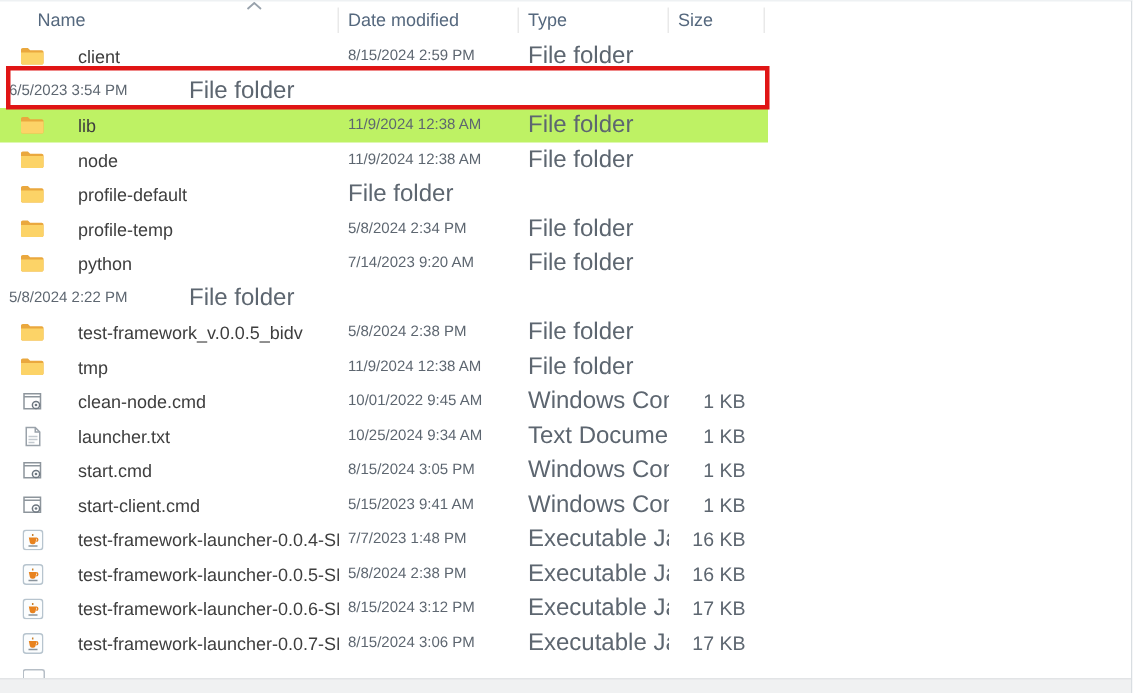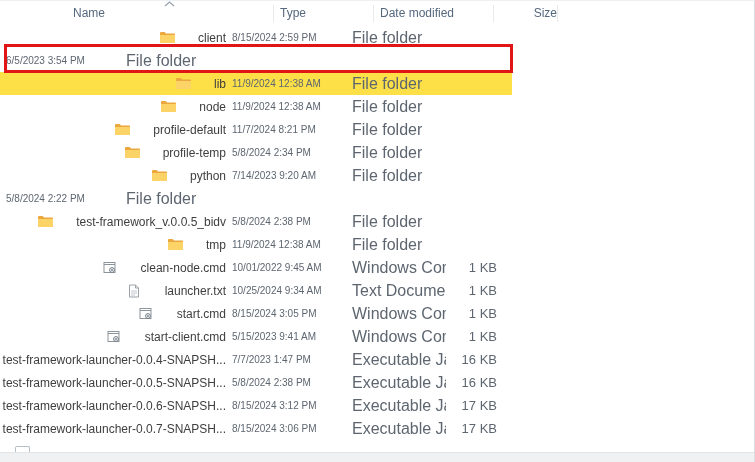--- a/index.html
+++ b/index.html
@@ -1,34 +1,34 @@
 <!DOCTYPE html>
 <html><head>
 <meta charset="utf-8">
 <style>
   html,body{margin:0;padding:0;background:#fff;}
   .stage{position:relative;width:755px;height:462px;background:#ffffff;overflow:hidden;
          font-family:"Liberation Sans", sans-serif;
          border-top:1px solid #eef1f3;border-right:1px solid #d9dee2;box-sizing:border-box;}
   
-  .header-row{position:absolute;left:0;top:0;width:512px;height:24px;display:flex;align-items:center;margin-left:48px;}
+  .header-row{position:absolute;left:0;top:0;width:512px;height:24px;display:flex;align-items:center;}
   .hcell{height:17px;display:flex;align-items:center;box-sizing:border-box;
          border-right:1px solid #e9e9e9;color:#55687e;font-size:12px;}
   .hcell.h-name{width:226px;padding-left:25px;}
   .hcell.h-date{width:120px;padding-left:6px;}
   .hcell.h-type{width:100px;padding-left:6px;}
-  .hcell.h-size{width:64px;padding-left:6px;justify-content:flex-end;}
+  .hcell.h-size{width:64px;padding-left:6px;}
   .sort-caret{position:absolute;left:164px;top:0px;width:11px;height:6px;}
   
   .rows{position:absolute;left:0;top:25px;width:512px;}
   .row{display:flex;align-items:center;height:23px;}
   .row.highlighted{background:#e9f3fd;}
   .cell{box-sizing:border-box;white-space:nowrap;overflow:hidden;}
   .c-name{width:226px;padding-left:13px;display:flex;align-items:center;gap:22px;
-          color:#3e3e3e;font-size:12px;justify-content:flex-end;}
+          color:#3e3e3e;font-size:12px;}
   .c-name .icon{width:17px;height:15px;display:inline-flex;align-items:center;justify-content:center;flex:0 0 17px;}
   .c-date{width:120px;padding-left:6px;color:#5d6670;font-size:10px;}
   .c-type{width:100px;padding-left:6px;color:#5d6670;font-size:16px;}
   .c-size{width:64px;padding-right:13px;text-align:right;color:#5d6670;font-size:13px;}
   
   .red-box{position:absolute;left:4px;top:43px;width:503px;height:23px;
            border:3px solid #e01515;background:transparent;pointer-events:none;}
   
   .partial-icon{position:absolute;left:15px;top:445px;width:13px;height:6px;
                 border:1px solid #b6bec6;border-bottom:none;border-radius:2px 2px 0 0;background:#fff;}
@@ -37,25 +37,25 @@
 </style>
 </head>
 <body>
 
 <div class="stage">
 
   <div class="header-row">
     <div class="hcell h-name">
       <span>Name</span>
     </div>
+    <div class="hcell h-date">
+      <span>Date modified</span>
+    </div>
     <div class="hcell h-type">
       <span>Type</span>
-    </div>
-    <div class="hcell h-date">
-      <span>Date modified</span>
     </div>
     <div class="hcell h-size">
       <span>Size</span>
     </div>
   </div>
 
   <svg class="sort-caret" viewBox="0 0 11 6">
     <path d="M1 5 L5.5 1 L10 5" stroke="#98a2ac" stroke-width="1.2" fill="none"></path>
   </svg>
 
@@ -74,21 +74,21 @@
     <div class="cell c-type">File folder</div>
     <div class="cell c-size"></div>
   </div>
 
   <div class="row">
     <div class="cell c-date">6/5/2023 3:54 PM</div>
     <div class="cell c-type">File folder</div>
     <div class="cell c-size"></div>
   </div>
 
-  <div class="row highlighted" style="background: #fde047;">
+  <div class="row highlighted" style="background: #bef264;">
     <div class="cell c-name">
       <span class="icon">
             <svg width="17" height="13" viewBox="0 0 17 13">
               <path d="M1 2.2C1 1.5 1.5 1 2.2 1h3.4l1.5 1.5h7.7c.7 0 1.2.5 1.2 1.2v7.1c0 .7-.5 1.2-1.2 1.2H2.2C1.5 12 1 11.5 1 10.8Z" fill="#eaa83e"></path>
               <path d="M1 4h15v6.8c0 .7-.5 1.2-1.2 1.2H2.2C1.5 12 1 11.5 1 10.8Z" fill="#fcd367"></path>
             </svg>
           </span>
       <span class="nm">lib</span>
     </div>
     <div class="cell c-date">11/9/2024 12:38 AM</div>
@@ -114,21 +114,20 @@
   <div class="row">
     <div class="cell c-name">
       <span class="icon">
             <svg width="17" height="13" viewBox="0 0 17 13">
               <path d="M1 2.2C1 1.5 1.5 1 2.2 1h3.4l1.5 1.5h7.7c.7 0 1.2.5 1.2 1.2v7.1c0 .7-.5 1.2-1.2 1.2H2.2C1.5 12 1 11.5 1 10.8Z" fill="#eaa83e"></path>
               <path d="M1 4h15v6.8c0 .7-.5 1.2-1.2 1.2H2.2C1.5 12 1 11.5 1 10.8Z" fill="#fcd367"></path>
             </svg>
           </span>
       <span class="nm">profile-default</span>
     </div>
-    <div class="cell c-date">11/7/2024 8:21 PM</div>
     <div class="cell c-type">File folder</div>
     <div class="cell c-size"></div>
   </div>
 
   <div class="row">
     <div class="cell c-name">
       <span class="icon">
             <svg width="17" height="13" viewBox="0 0 17 13">
               <path d="M1 2.2C1 1.5 1.5 1 2.2 1h3.4l1.5 1.5h7.7c.7 0 1.2.5 1.2 1.2v7.1c0 .7-.5 1.2-1.2 1.2H2.2C1.5 12 1 11.5 1 10.8Z" fill="#eaa83e"></path>
               <path d="M1 4h15v6.8c0 .7-.5 1.2-1.2 1.2H2.2C1.5 12 1 11.5 1 10.8Z" fill="#fcd367"></path>
@@ -267,21 +266,21 @@
             <svg width="14" height="14" viewBox="0 0 14 14">
               <rect x="0.5" y="0.5" width="13" height="13" rx="2" fill="#fbfdfe" stroke="#b7c4ce"></rect>
               <path d="M4.2 5.3h5.2l-.7 3.3a1.5 1.5 0 0 1-1.5 1.2h-.8a1.5 1.5 0 0 1-1.5-1.2z" fill="#e8831f"></path>
               <path d="M9.2 5.9c1.3 0 1.3 1.9 0 1.9" stroke="#e8831f" fill="none"></path>
               <line x1="4" y1="11" x2="10" y2="11" stroke="#8a949c"></line>
               <line x1="6.8" y1="3" x2="6.8" y2="4.4" stroke="#c87f2a"></line>
             </svg>
           </span>
       <span class="nm">test-framework-launcher-0.0.4-SNAPSH...</span>
     </div>
-    <div class="cell c-date">7/7/2023 1:47 PM</div>
+    <div class="cell c-date">7/7/2023 1:48 PM</div>
     <div class="cell c-type">Executable Jar File</div>
     <div class="cell c-size">16 KB</div>
   </div>
 
   <div class="row">
     <div class="cell c-name">
       <span class="icon">
             <svg width="14" height="14" viewBox="0 0 14 14">
               <rect x="0.5" y="0.5" width="13" height="13" rx="2" fill="#fbfdfe" stroke="#b7c4ce"></rect>
               <path d="M4.2 5.3h5.2l-.7 3.3a1.5 1.5 0 0 1-1.5 1.2h-.8a1.5 1.5 0 0 1-1.5-1.2z" fill="#e8831f"></path>

